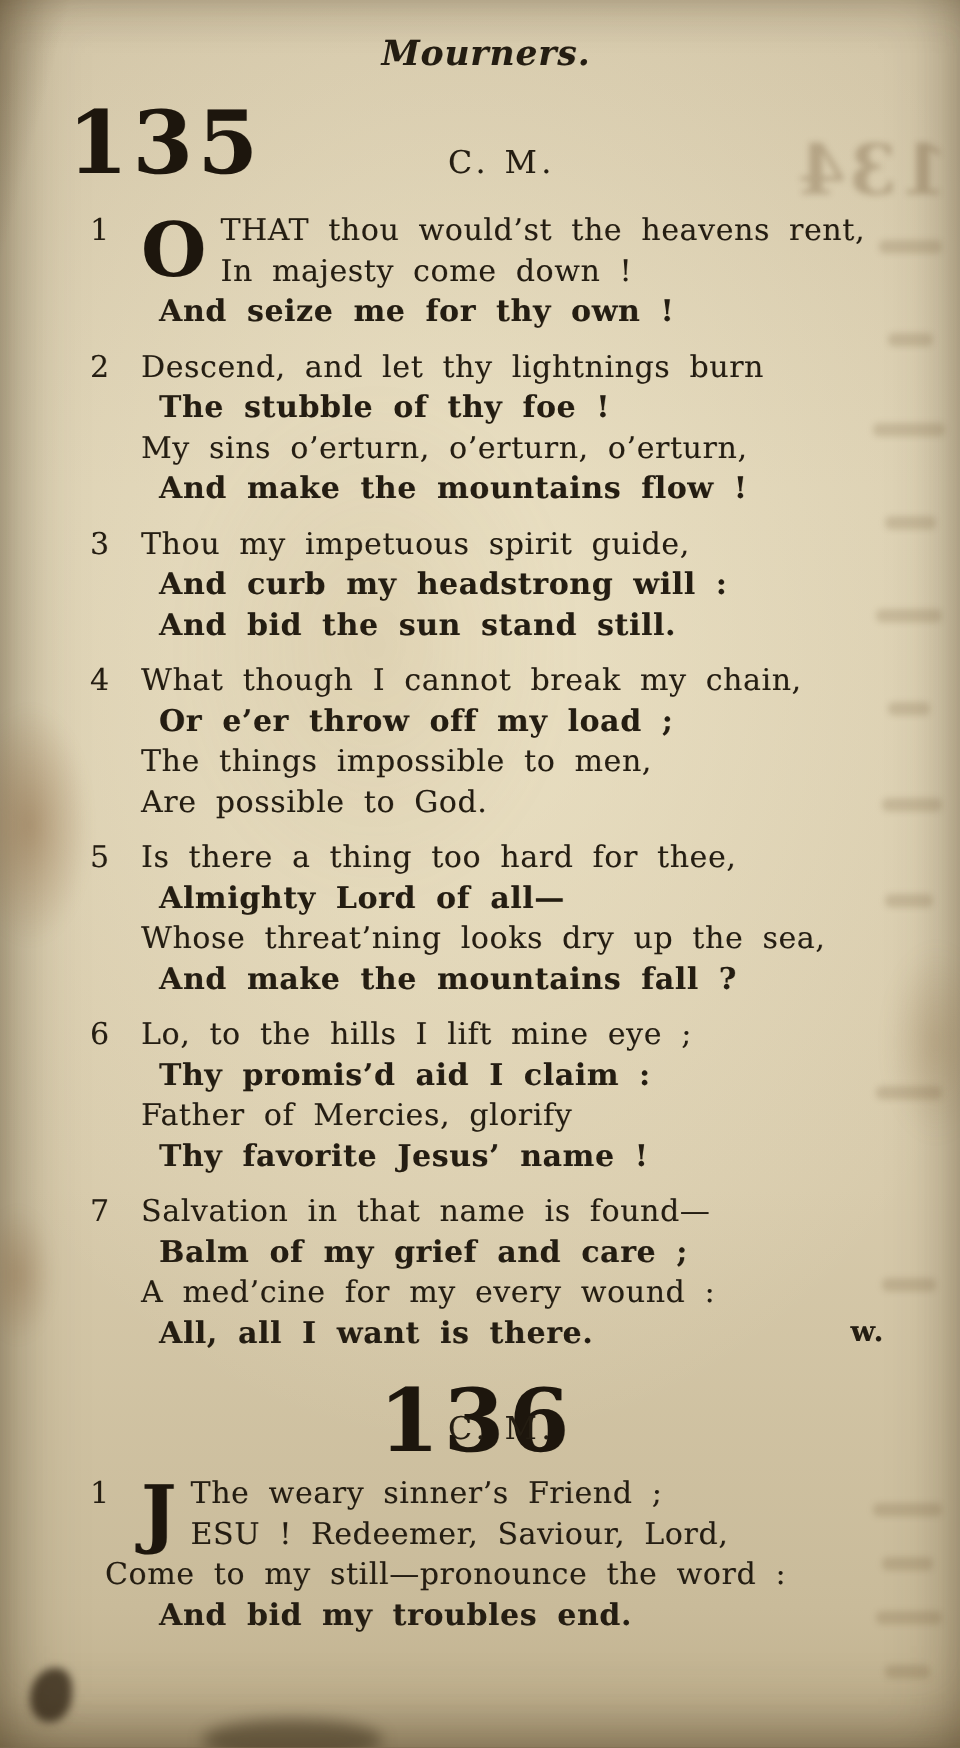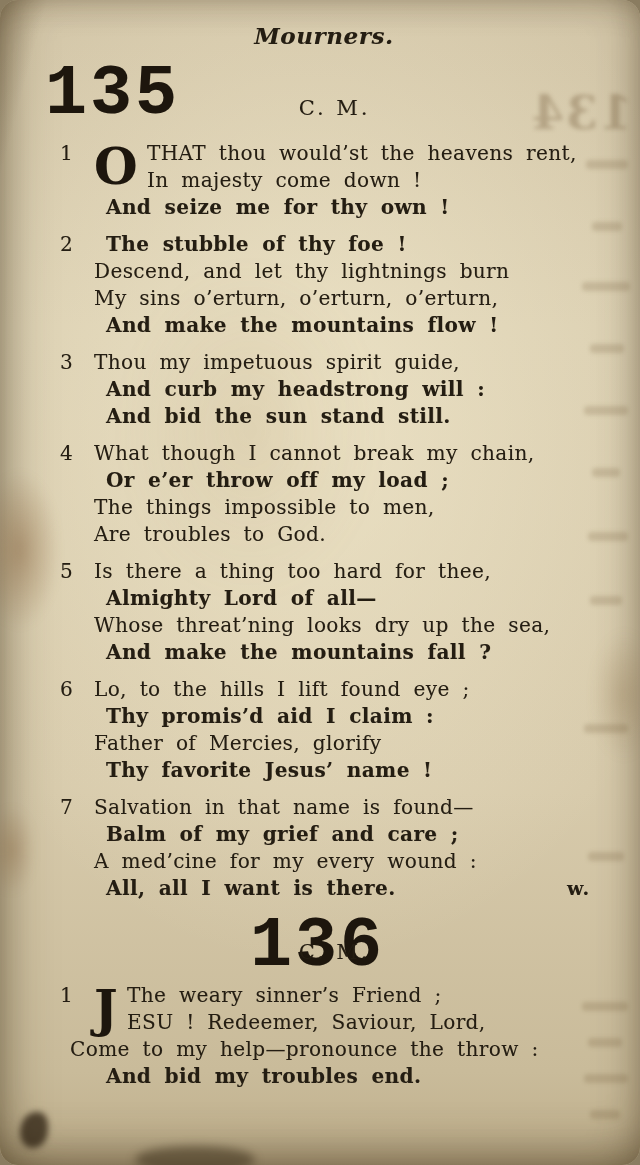--- a/index.html
+++ b/index.html
@@ -15,42 +15,40 @@
     text-shadow:0.3px 0.3px 0 rgba(30,22,10,.28);
     background:
       linear-gradient(105deg, rgba(90,70,40,.30) 0%, rgba(90,70,40,0) 5%),
       radial-gradient(ellipse 90% 65% at 48% 36%, rgba(250,242,214,.55), rgba(250,242,214,0) 72%),
       linear-gradient(to bottom, #d2c5a7 0%, #d9cdaf 28%, #d7caab 68%, #c9bb9a 92%, #beae8b 100%);
     box-shadow:
       inset 26px 0 50px -24px rgba(60,45,20,.5),
       inset -22px 0 44px -20px rgba(60,45,20,.38),
       inset 0 -34px 50px -26px rgba(60,45,20,.45),
       inset 0 20px 36px -24px rgba(80,60,30,.22);
-    border-radius: 18px;
   }
 
   .running-header{
     text-align:center;
     font-style:italic;
     font-weight:bold;
     font-size:23px;
     letter-spacing:.6px;
     line-height:28px;
     margin-bottom:2px;
   }
 
   .hymn-head{ position:relative; height:70px; margin-top:10px; margin-bottom:10px; }
   .hymn:nth-of-type(2) .hymn-head{ margin-top:2px; height:62px; margin-bottom:8px;text-align:center; }
   .hymn-number{
     display:inline-block;
-    font-size:70px; font-weight:bold;
+    font-size:58px; font-weight:bold;
     letter-spacing:3px; line-height:70px;
     margin-left:-13px;
     color:#1d160d;
-    font-family:Liberation Mono, monospace;
   }
   .hymn-meter{
     position:absolute; left:52%; transform:translateX(-50%);
     bottom:10px; font-size:21px; letter-spacing:3px;
   }
 
   .verse{
     position:relative;
     padding-left:36px;
     margin-bottom:10px;
@@ -132,56 +130,56 @@
           <div class="verse-lines">
             <span class="dropcap">O</span>
             <div class="line">THAT thou would’st the heavens rent,</div>
             <div class="line">In majesty come down !</div>
             <div class="line ind">And seize me for thy own !</div>
           </div>
         </div>
         <div class="verse">
           <span class="verse-num">2</span>
           <div class="verse-lines">
+            <div class="line">Descend, and let thy lightnings burn</div>
             <div class="line ind">The stubble of thy foe !</div>
-            <div class="line">Descend, and let thy lightnings burn</div>
             <div class="line">My sins o’erturn, o’erturn, o’erturn,</div>
             <div class="line ind">And make the mountains flow !</div>
           </div>
         </div>
         <div class="verse">
           <span class="verse-num">3</span>
           <div class="verse-lines">
             <div class="line">Thou my impetuous spirit guide,</div>
             <div class="line ind">And curb my headstrong will :</div>
             <div class="line ind">And bid the sun stand still.</div>
           </div>
         </div>
         <div class="verse">
           <span class="verse-num">4</span>
           <div class="verse-lines">
             <div class="line">What though I cannot break my chain,</div>
             <div class="line ind">Or e’er throw off my load ;</div>
             <div class="line">The things impossible to men,</div>
-            <div class="line">Are troubles to God.</div>
+            <div class="line">Are possible to God.</div>
           </div>
         </div>
         <div class="verse">
           <span class="verse-num">5</span>
           <div class="verse-lines">
             <div class="line">Is there a thing too hard for thee,</div>
             <div class="line ind">Almighty Lord of all—</div>
             <div class="line">Whose threat’ning looks dry up the sea,</div>
             <div class="line ind">And make the mountains fall ?</div>
           </div>
         </div>
         <div class="verse">
           <span class="verse-num">6</span>
           <div class="verse-lines">
-            <div class="line">Lo, to the hills I lift found eye ;</div>
+            <div class="line">Lo, to the hills I lift mine eye ;</div>
             <div class="line ind">Thy promis’d aid I claim :</div>
             <div class="line">Father of Mercies, glorify</div>
             <div class="line ind">Thy favorite Jesus’ name !</div>
           </div>
         </div>
         <div class="verse">
           <span class="verse-num">7</span>
           <div class="verse-lines">
             <div class="line">Salvation in that name is found—</div>
             <div class="line ind">Balm of my grief and care ;</div>
@@ -191,20 +189,20 @@
         </div>
       </section>
       <section class="hymn">
         <div class="hymn-head"><span class="hymn-number">136</span><span class="hymn-meter">C. M.</span></div>
         <div class="verse">
           <span class="verse-num">1</span>
           <div class="verse-lines">
             <span class="dropcap">J</span>
             <div class="line">The weary sinner’s Friend ;</div>
             <div class="line">ESU ! Redeemer, Saviour, Lord,</div>
-            <div class="line out">Come to my help—pronounce the throw :</div>
+            <div class="line out">Come to my still—pronounce the word :</div>
             <div class="line ind">And bid my troubles end.</div>
           </div>
         </div>
       </section>
     </main>
 
 </div>
 
 </body></html>

